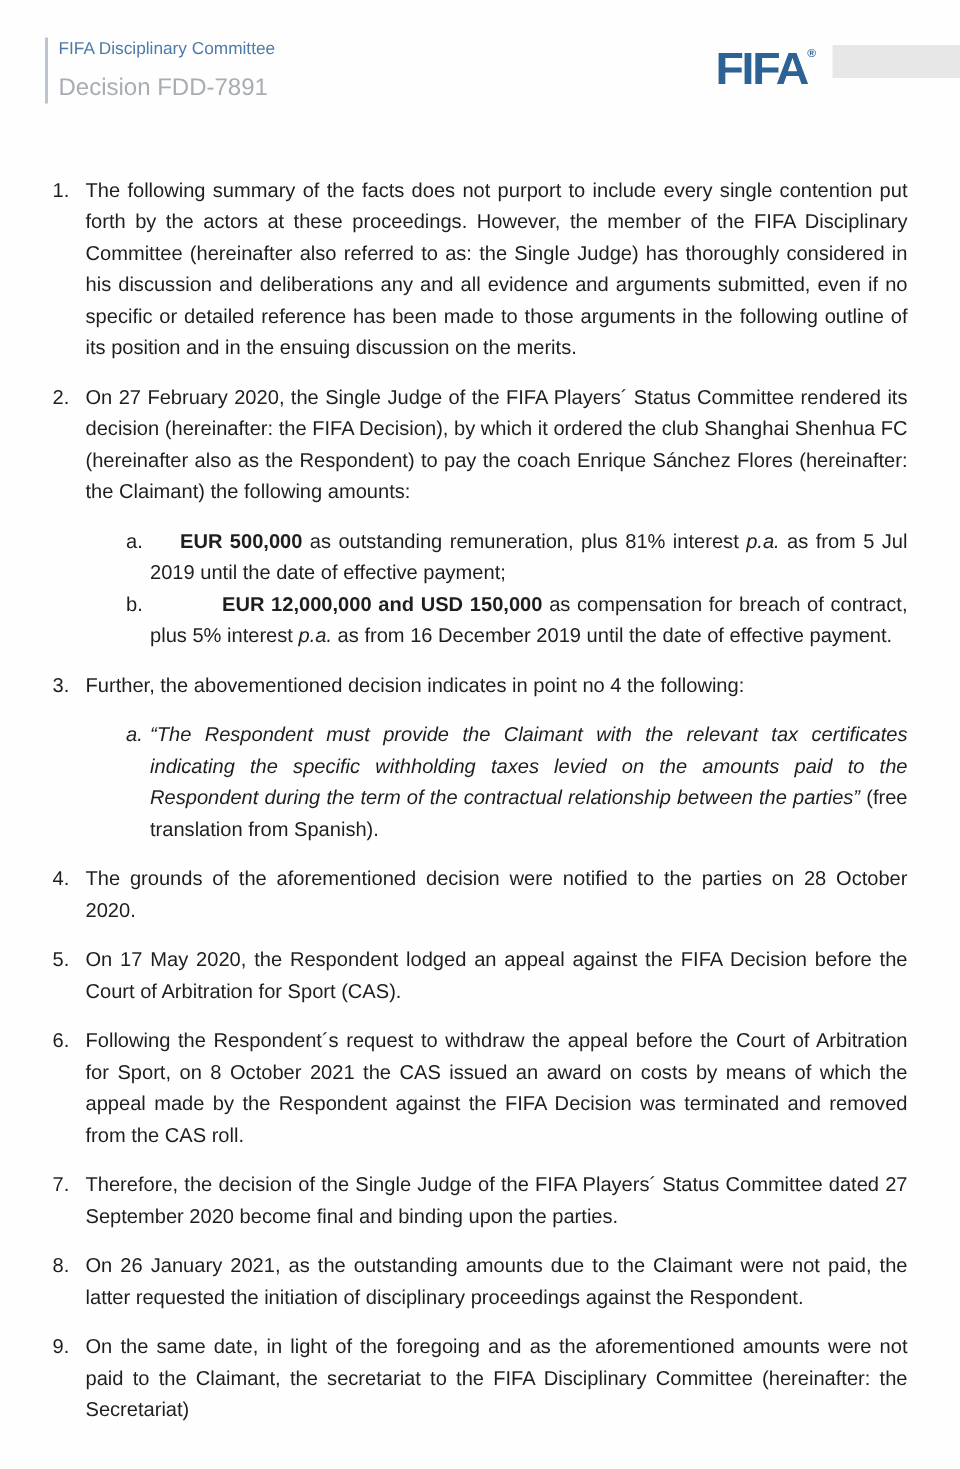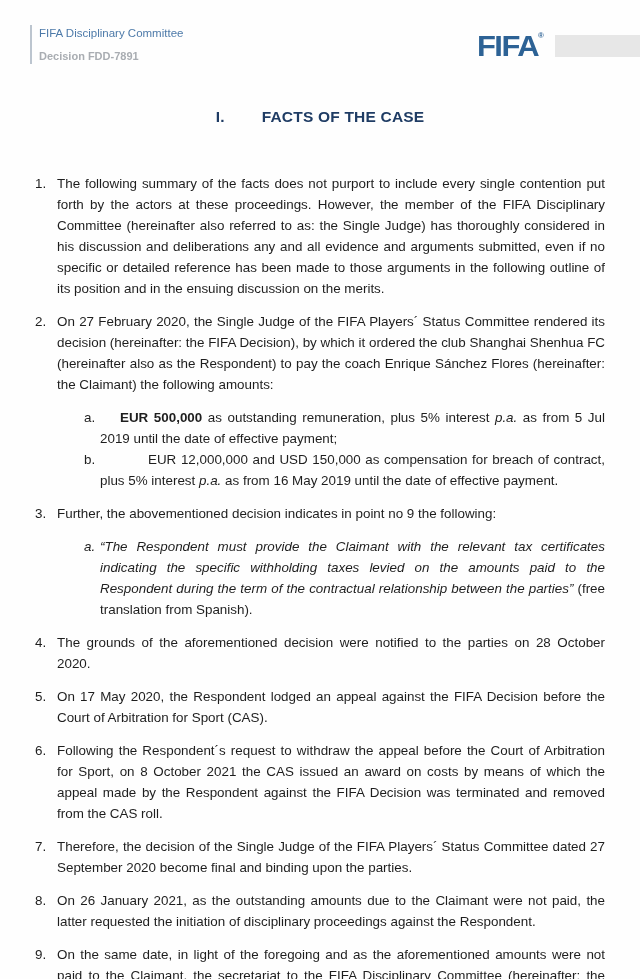--- a/index.html
+++ b/index.html
@@ -33,28 +33,26 @@
   }
   .hdr-committee {
     color: var(--header-blue, #4d7aa9);
     font-size: 11.5px;
     line-height: 1.1;
     margin-bottom: 10px;
     white-space: nowrap;
   }
   .hdr-ref {
     color: var(--ref-gray, #a9adb2);
-    font-size: 11px;
+    font-size: 16px;
     line-height: 1.1;
     white-space: nowrap;
-    font-weight: bold;
   }
   .hdr-right {
     display: flex;
-    align-items: center;
     margin-top: 5px;
   }
   .fifa-logo {
     font-weight: bold;
     font-size: 31px;
     letter-spacing: -1.5px;
     color: var(--logo-blue, #2d6295);
     line-height: 1;
     transform: scaleY(0.97);
     margin-right: 11px;
@@ -108,46 +106,43 @@
     <div class="hdr-left">
       <div class="hdr-committee">FIFA Disciplinary Committee</div>
       <div class="hdr-ref">Decision FDD-7891</div>
     </div>
     <div class="hdr-right">
       <div class="fifa-logo"><span>FIFA</span><sup>®</sup></div>
       <div class="redact-box"></div>
     </div>
   </div>
 
-  <h1 class="title">
-    <span class="title-num">I.</span><span class="title-text">FACTS OF THE CASE</span>
-  </h1>
 
   <main class="doc" id="paragraphs">
       <div class="para">
         <span class="marker">1.</span>
         <span class="ptext"><span>The following summary of the facts does not purport to include every single contention put forth by the actors at these proceedings. However, the member of the FIFA Disciplinary Committee (hereinafter also referred to as: the Single Judge) has thoroughly considered in his discussion and deliberations any and all evidence and arguments submitted, even if no specific or detailed reference has been made to those arguments in the following outline of its position and in the ensuing discussion on the merits.</span></span>
       </div>
       <div class="para">
         <span class="marker">2.</span>
         <span class="ptext"><span>On 27 February 2020, the Single Judge of the FIFA Players´ Status Committee rendered its decision (hereinafter: the FIFA Decision), by which it ordered the club Shanghai Shenhua FC (hereinafter also as the Respondent) to pay the coach Enrique Sánchez Flores (hereinafter: the Claimant) the following amounts:</span></span>
       </div>
       <div class="sublist">
         <div class="para sub">
           <span class="marker">a.</span>
-          <span class="ptext"><span style="font-weight: bold; margin-left: 20px;">EUR 500,000</span><span> as outstanding remuneration, plus 5% interest </span><span style="font-style: italic;">p.a.</span><span> as from 5 Jul 2019 until the date of effective payment;</span></span>
+          <span class="ptext"><span style="font-weight: bold; margin-left: 20px;">EUR 500,000</span><span> as outstanding remuneration, plus 81% interest </span><span style="font-style: italic;">p.a.</span><span> as from 5 Jul 2019 until the date of effective payment;</span></span>
         </div>
         <div class="para sub">
           <span class="marker">b.</span>
-          <span class="ptext"><span style="font-weight: normal; padding-left: 48px;">EUR 12,000,000 and USD 150,000</span><span> as compensation for breach of contract, plus 5% interest </span><span style="font-style: italic;">p.a.</span><span> as from 16 May 2019 until the date of effective payment.</span></span>
+          <span class="ptext"><span style="font-weight: bold; padding-left: 48px;">EUR 12,000,000 and USD 150,000</span><span> as compensation for breach of contract, plus 5% interest </span><span style="font-style: italic;">p.a.</span><span> as from 16 December 2019 until the date of effective payment.</span></span>
         </div>
       </div>
       <div class="para">
         <span class="marker">3.</span>
-        <span class="ptext"><span>Further, the abovementioned decision indicates in point no 9 the following:</span></span>
+        <span class="ptext"><span>Further, the abovementioned decision indicates in point no 4 the following:</span></span>
       </div>
       <div class="sublist">
         <div class="para sub">
           <span class="marker it">a.</span>
           <span class="ptext"><span style="font-style: italic;">“The Respondent must provide the Claimant with the relevant tax certificates indicating the specific withholding taxes levied on the amounts paid to the Respondent during the term of the contractual relationship between the parties”</span><span> (free translation from Spanish).</span></span>
         </div>
       </div>
       <div class="para">
         <span class="marker">4.</span>
         <span class="ptext"><span>The grounds of the aforementioned decision were notified to the parties on 28 October 2020.</span></span>

